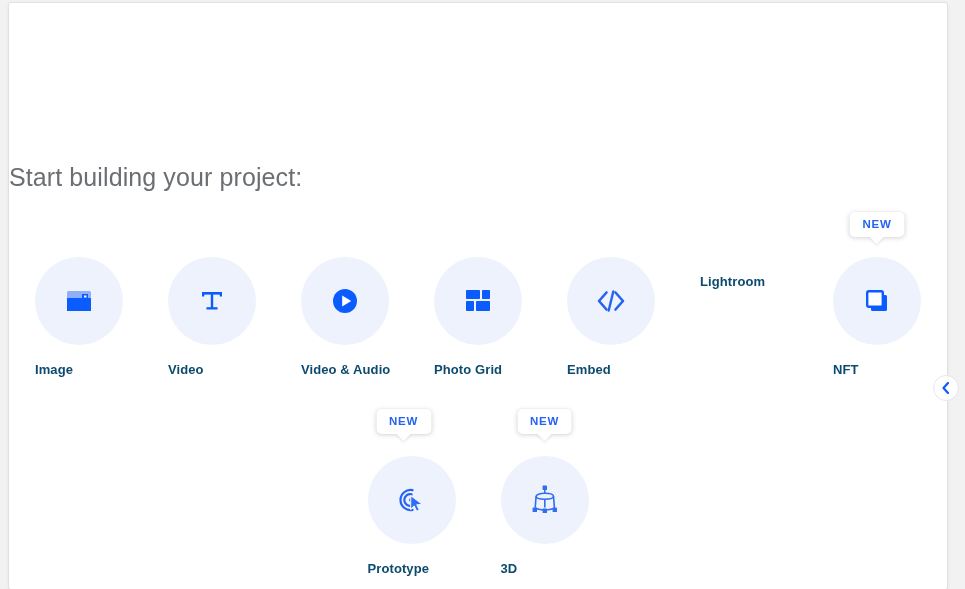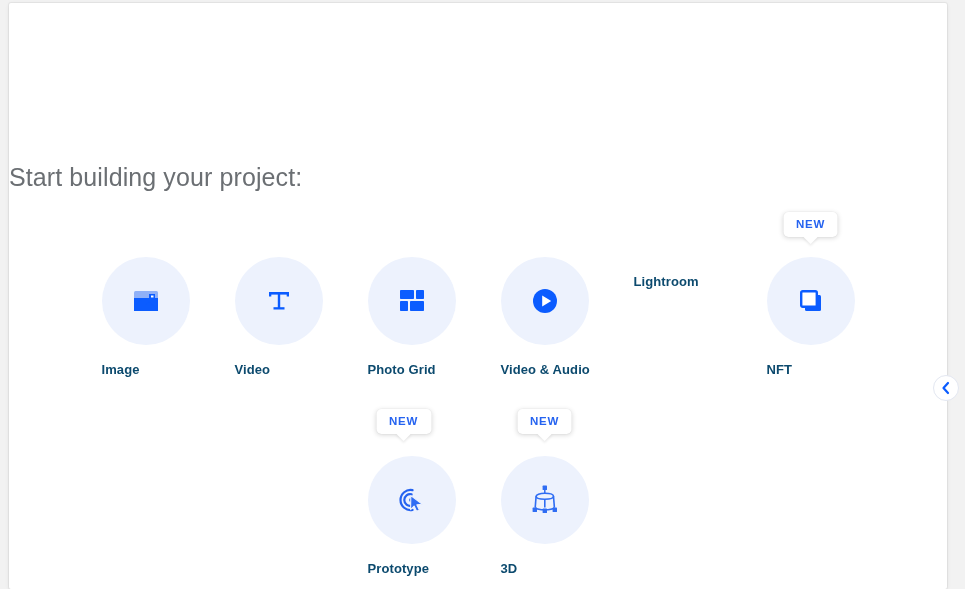--- a/index.html
+++ b/index.html
@@ -175,43 +175,55 @@
               <rect x="7.5" y="19.2" width="11" height="2.3" fill="#0b5cff"></rect>
             </svg>
           </span>
         </div>
         <div class="tile-label">Video</div>
       </div>
 
       <div class="tile">
         <div class="tile-circle">
           <span>
+            <svg width="26" height="26" viewBox="0 0 26 26">
+              <circle cx="13" cy="13" r="12" fill="#0b5cff"></circle>
+              <path d="M10.2 7.6 L19.2 13 L10.2 18.4 Z" fill="#ffffff"></path>
+            </svg>
+          </span>
+        </div>
+        <div class="tile-label">Video &amp; Audio</div>
+      </div>
+
+      <div class="tile">
+        <div class="tile-circle">
+          <span>
             <svg width="24" height="24" viewBox="0 0 24 24">
               <rect x="0" y="1" width="14" height="9" rx="0.8" fill="#0b5cff"></rect>
               <rect x="16" y="1" width="8" height="9" rx="0.8" fill="#0b5cff"></rect>
               <rect x="0" y="12" width="8" height="10" rx="0.8" fill="#0b5cff"></rect>
               <rect x="10" y="12" width="14" height="10" rx="0.8" fill="#0b5cff"></rect>
             </svg>
           </span>
         </div>
         <div class="tile-label">Photo Grid</div>
       </div>
 
       <div class="tile">
         <div class="tile-circle">
           <span>
-            <svg width="26" height="26" viewBox="0 0 26 26">
-              <circle cx="13" cy="13" r="12" fill="#0b5cff"></circle>
-              <path d="M10.2 7.6 L19.2 13 L10.2 18.4 Z" fill="#ffffff"></path>
-            </svg>
-          </span>
-        </div>
-        <div class="tile-label">Video &amp; Audio</div>
-      </div>
-
+            <svg width="30" height="24" viewBox="0 0 30 24">
+              <path d="M10.5 3.5 L3 12 L10.5 20.5" stroke="#2563f0" stroke-width="2.6" fill="none" stroke-linecap="round" stroke-linejoin="round"></path>
+              <path d="M19.5 3.5 L27 12 L19.5 20.5" stroke="#2563f0" stroke-width="2.6" fill="none" stroke-linecap="round" stroke-linejoin="round"></path>
+              <path d="M17.3 2.5 L12.7 21.5" stroke="#2563f0" stroke-width="2.4" stroke-linecap="round"></path>
+            </svg>
+          </span>
+        </div>
+        <div class="tile-label">Embed</div>
+      </div>
 
       <div class="tile">
         <div class="tile-label">Lightroom</div>
       </div>
 
       <div class="tile">
         <div class="badge" id="badge-nft">NEW</div>
         <div class="tile-circle">
           <span>
             <svg width="26" height="26" viewBox="0 0 26 26">

